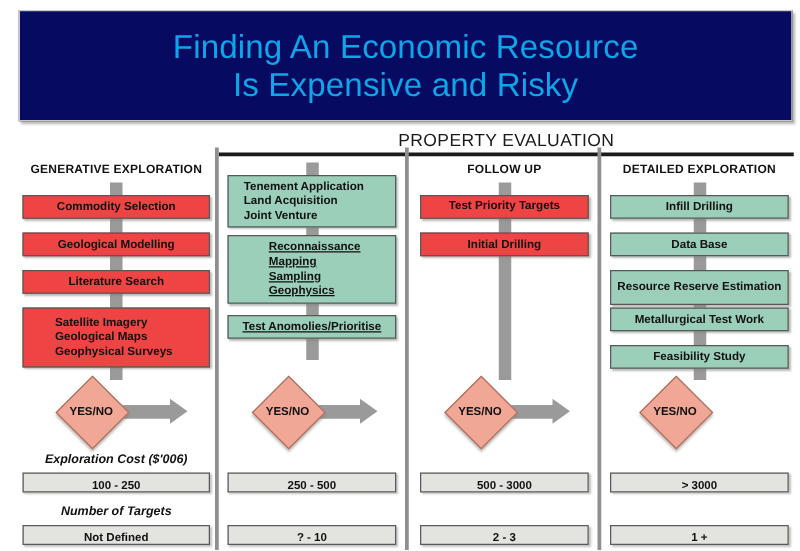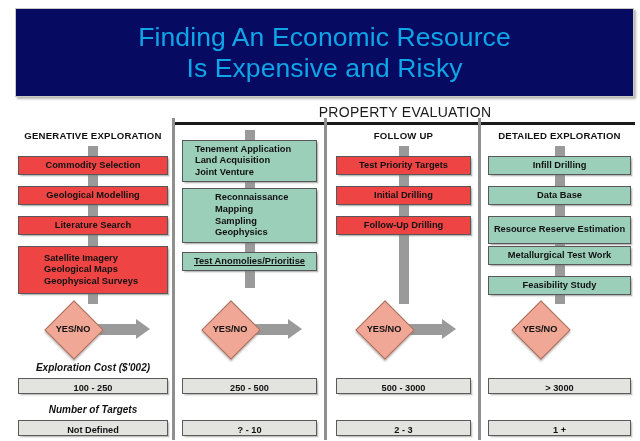--- a/index.html
+++ b/index.html
@@ -150,21 +150,21 @@
   </div>
 
   <div class="col" id="col1" style="left:182px;width:135px;">
     <div class="flow" style="height:160px;">
       <div class="stem" style="height:158px;"></div>
       <div class="node green left" style="position:absolute;left:0;top:10px;width:135px;height:42px;">
         <span style="white-space:pre-line;padding-left:5px;">Tenement Application
 Land Acquisition
 Joint Venture</span>
       </div>
-      <div class="node green left" style="position:absolute;left:0;top:58px;width:135px;height:55px;">
+      <div class="node green left" style="position:absolute;left:0;top:58px;width:135px;height:55px;text-decoration:underline;">
         <span style="white-space:pre-line;padding-left:25px;">Reconnaissance
 Mapping
 Sampling
 Geophysics</span>
       </div>
       <div class="node green" style="position:absolute;left:0;top:122px;width:135px;height:19px;text-decoration:underline;">
         <span>Test Anomolies/Prioritise</span>
       </div>
     </div>
   </div>
@@ -172,28 +172,25 @@
     <div class="arrow-shaft" style="left:68px;top:19px;width:40px;"></div>
     <div class="arrow-head" style="left:106px;top:14px;"></div>
     <div class="diamond" style="left:28px;top:4px;"></div>
     <div class="diamond-label" style="left:17px;top:18px;">YES/NO</div>
   </div>
 
   <div class="col" id="col2" style="left:336px;width:135px;">
     <div class="col-head">FOLLOW UP</div>
     <div class="flow" style="height:160px;">
       <div class="stem" style="height:158px;"></div>
-      <div class="node yellow" style="position:absolute;left:0;top:10px;width:135px;height:19px;">
+      <div class="node yellow" style="position:absolute;left:0;top:10px;width:135px;height:19px;align-items:flex-end;">
         <span>Test Priority Targets</span>
       </div>
       <div class="node yellow" style="position:absolute;left:0;top:40px;width:135px;height:19px;">
         <span>Initial Drilling</span>
-      </div>
-      <div class="node yellow" style="position:absolute;left:0;top:70px;width:135px;height:19px;">
-        <span>Follow-Up Drilling</span>
       </div>
     </div>
   </div>
   <div class="decision" style="left:336px;top:305px;width:135px;height:48px;">
     <div class="arrow-shaft" style="left:68px;top:19px;width:40px;"></div>
     <div class="arrow-head" style="left:106px;top:14px;"></div>
     <div class="diamond" style="left:28px;top:4px;"></div>
     <div class="diamond-label" style="left:17px;top:18px;">YES/NO</div>
   </div>
 
@@ -216,21 +213,21 @@
       <div class="node green" style="position:absolute;left:0;top:130px;width:143px;height:19px;">
         <span>Feasibility Study</span>
       </div>
     </div>
   </div>
   <div class="decision" style="left:488px;top:305px;width:143px;height:48px;">
     <div class="diamond" style="left:32px;top:4px;"></div>
     <div class="diamond-label" style="left:21px;top:18px;">YES/NO</div>
   </div>
 
-  <div class="row-label" style="left:18px;top:362px;width:150px;">Exploration Cost ($'002)</div>
+  <div class="row-label" style="left:18px;top:362px;width:150px;">Exploration Cost ($'006)</div>
 
   <div class="cell" style="left:18px;top:378px;width:150px;">
     <span>100 - 250</span>
   </div>
   <div class="cell" style="left:182px;top:378px;width:135px;">
     <span>250 - 500</span>
   </div>
   <div class="cell" style="left:336px;top:378px;width:135px;">
     <span>500 - 3000</span>
   </div>

